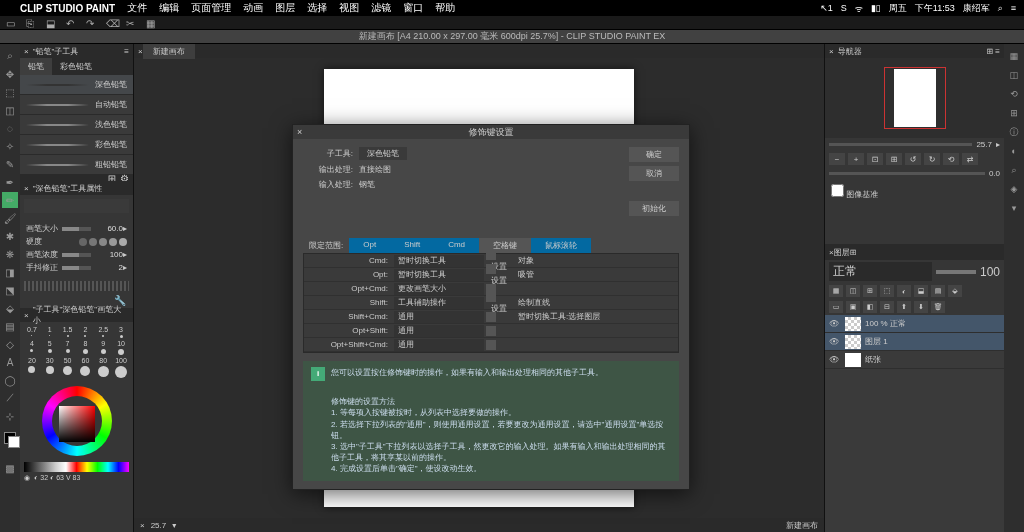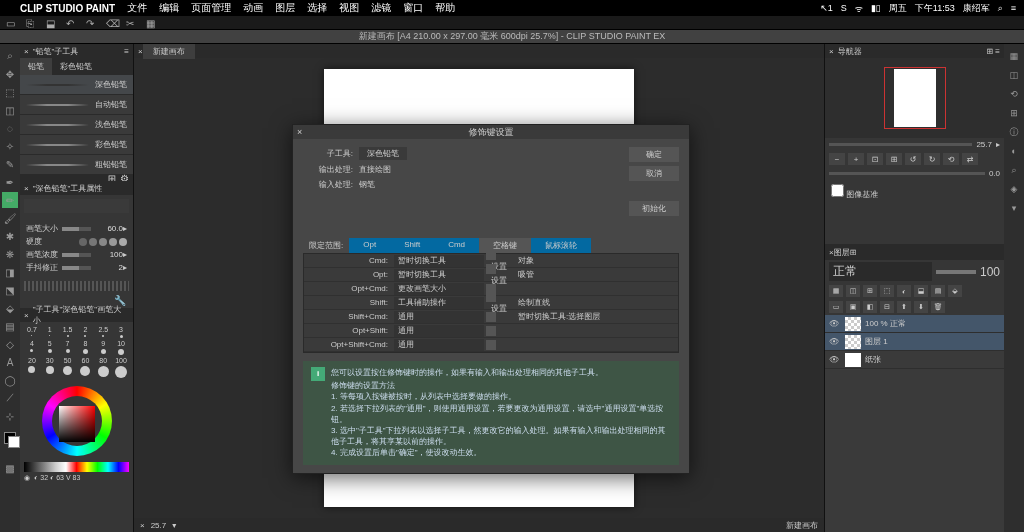--- a/index.html
+++ b/index.html
@@ -564,21 +564,21 @@
           <div class="c3">
             <div class="st"></div>
           </div>
           <div class="c4"></div>
         </div>
     </div>
     <div class="dlg-info">
       <div class="ico">i</div>
       <div class="txt">
         <div>您可以设置按住修饰键时的操作，如果有输入和输出处理相同的其他子工具。</div>
-        <div style="margin-top:2px;font-family:Liberation Mono, monospace;">修饰键的设置方法</div>
+        <div style="margin-top:18px;font-family:Liberation Mono, monospace;">修饰键的设置方法</div>
         <div>1. 等每项入按键被按时，从列表中选择要做的操作。</div>
         <div>2. 若选择下拉列表的"通用"，则使用通用设置，若要更改为通用设置，请选中"通用设置"单选按钮。</div>
         <div>3. 选中"子工具"下拉列表以选择子工具，然更改它的输入处理。如果有输入和输出处理相同的其他子工具，将其享某以前的操作。</div>
         <div>4. 完成设置后单击"确定"，使设改动生效。</div>
       </div>
     </div>
   </div>
 </div>
 
 </body></html>

